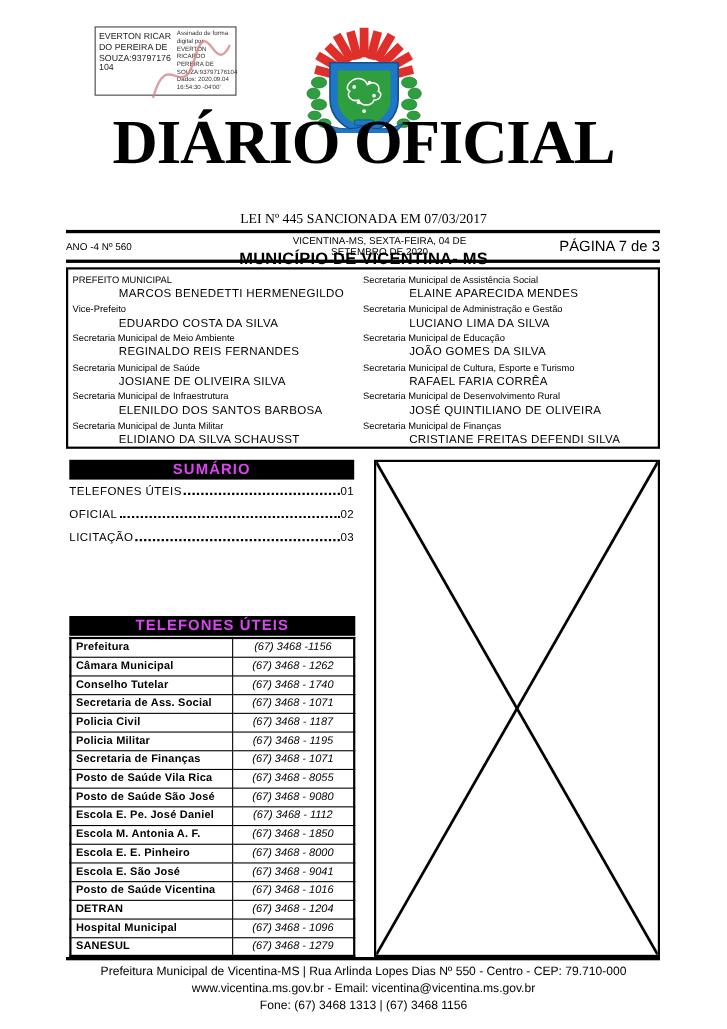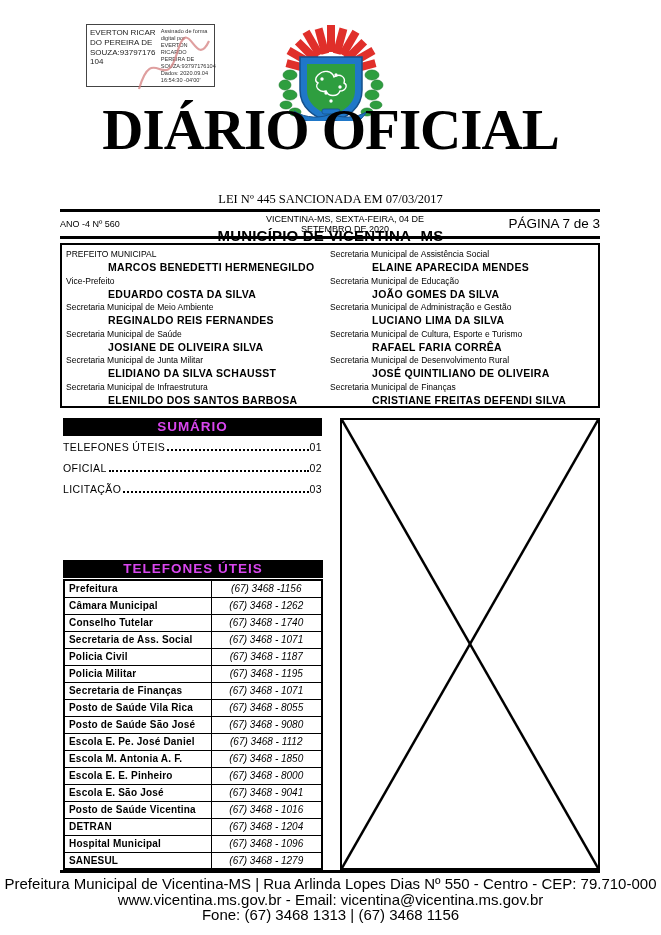--- a/index.html
+++ b/index.html
@@ -31,21 +31,21 @@
               display:flex; align-items:center;gap:31px; }
   .meta-edition { width:150px; font-size:9px; }
   .meta-date { flex:1; text-align:center; font-size:9px; }
   .meta-page { width:120px; text-align:right; font-size:13.5px; }
 
   
   .officials { position:absolute; left:60px; top:243px; width:540px; height:165px;
                border:2px solid #000; display:flex; padding:3px 4px; }
   .off-col { width:50%; }
   .off-entry .role { font-size:8.5px; line-height:12px; }
-  .off-entry .name { font-size:10.5px; font-weight:bold; line-height:14.5px;
+  .off-entry .name { font-size:10.5px; font-weight:normal; line-height:14.5px;
                      margin-left:42px; letter-spacing:0.3px; }
 
   
   .summary { position:absolute; left:63px; top:418px; width:259px; }
   .black-bar { background:#000; color:#d946ef; font-weight:bold; text-align:center;
                font-size:13.5px; height:18px; line-height:18px; letter-spacing:1px; }
   .toc { margin-top:5px; }
   .toc-row { display:flex; align-items:baseline; height:21px; font-size:10.5px;
              letter-spacing:0.4px; }
   .toc-dots { flex:1; border-bottom:2px dotted #000; margin:0 1px 3px 2px; }
@@ -58,21 +58,21 @@
   .phone-table td.p { width:43%; font-style:italic; text-align:center;margin-left:28px; }
 
   
   .placeholder { position:absolute; left:340px; top:418px; width:260px; height:452px;
                  border:2.5px solid #000; }
   .placeholder svg { width:100%; height:100%; display:block; }
 
   
   .footer-rule { position:absolute; left:60px; top:870px; width:540px; height:3px; background:#000; }
   .footer { position:absolute; left:0; top:876px; width:100%; text-align:center;
-            font-size:15px; line-height:15.5px; }
+            font-size:11px; line-height:15.5px; }
 </style>
 </head>
 <body>
 
 <div class="page">
 
   <div class="sig-box">
     <div class="sig-name">EVERTON RICARDO PEREIRA DE SOUZA:93797176104</div>
     <div class="sig-detail">Assinado de forma digital por EVERTON RICARDO PEREIRA DE SOUZA:93797176104 Dados: 2020.09.04 16:54:30 -04'00'</div>
     <svg class="sig-squiggle" viewBox="0 0 90 66">
@@ -164,40 +164,40 @@
         </div>
         <div class="off-entry">
           <div class="role">Secretaria Municipal de Meio Ambiente</div>
           <div class="name">REGINALDO REIS FERNANDES</div>
         </div>
         <div class="off-entry">
           <div class="role">Secretaria Municipal de Saúde</div>
           <div class="name">JOSIANE DE OLIVEIRA SILVA</div>
         </div>
         <div class="off-entry">
+          <div class="role">Secretaria Municipal de Infraestrutura</div>
+          <div class="name">ELENILDO DOS SANTOS BARBOSA</div>
+        </div>
+        <div class="off-entry">
           <div class="role">Secretaria Municipal de Junta Militar</div>
           <div class="name">ELIDIANO DA SILVA SCHAUSST</div>
-        </div>
-        <div class="off-entry">
-          <div class="role">Secretaria Municipal de Infraestrutura</div>
-          <div class="name">ELENILDO DOS SANTOS BARBOSA</div>
         </div>
     </div>
     <div class="off-col">
       <div class="off-entry">
           <div class="role">Secretaria Municipal de Assistência Social</div>
           <div class="name">ELAINE APARECIDA MENDES</div>
         </div>
         <div class="off-entry">
+          <div class="role">Secretaria Municipal de Administração e Gestão</div>
+          <div class="name">LUCIANO LIMA DA SILVA</div>
+        </div>
+        <div class="off-entry">
           <div class="role">Secretaria Municipal de Educação</div>
           <div class="name">JOÃO GOMES DA SILVA</div>
-        </div>
-        <div class="off-entry">
-          <div class="role">Secretaria Municipal de Administração e Gestão</div>
-          <div class="name">LUCIANO LIMA DA SILVA</div>
         </div>
         <div class="off-entry">
           <div class="role">Secretaria Municipal de Cultura, Esporte e Turismo</div>
           <div class="name">RAFAEL FARIA CORRÊA</div>
         </div>
         <div class="off-entry">
           <div class="role">Secretaria Municipal de Desenvolvimento Rural</div>
           <div class="name">JOSÉ QUINTILIANO DE OLIVEIRA</div>
         </div>
         <div class="off-entry">

